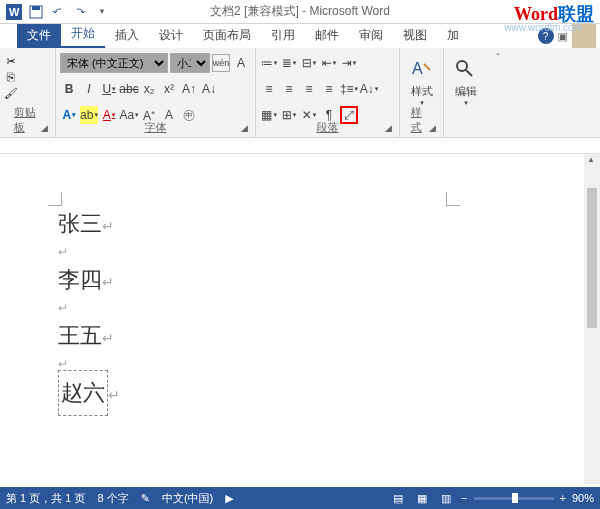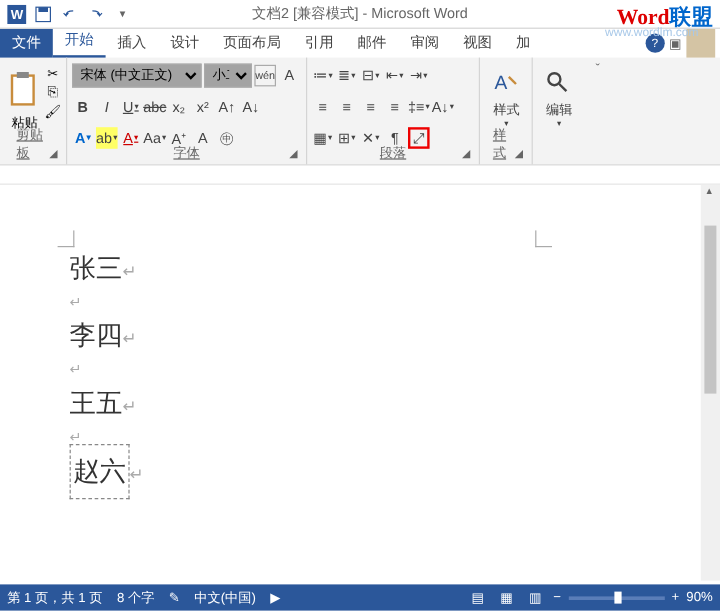--- a/index.html
+++ b/index.html
@@ -7,21 +7,21 @@
 .titlebar { height: 24px; background: #fff; border-bottom: 1px solid #d4d4d4; display: flex; align-items: center; position: relative; }
 .qat { display: flex; align-items: center; gap: 2px; padding: 0 4px; }
 .qat-icon { width: 20px; height: 20px; display: flex; align-items: center; justify-content: center; cursor: pointer; }
 .title-text { position: absolute; left: 50%; transform: translateX(-50%); color: #666; font-size: 12px; }
 .watermark { position: absolute; right: 6px; top: 2px; font-size: 18px; font-weight: bold; }
 .watermark .w1 { color: #d00; font-family: Liberation Serif, serif; }
 .watermark .w2 { color: #06c; }
 .watermark-url { position: absolute; right: 18px; top: 22px; font-size: 10px; color: #a8c8e8; z-index: 10; margin-left: 14px; }
 .tabs { height: 24px; background: #fff; display: flex; align-items: flex-end; padding-left: 0; }
 .tab { padding: 4px 10px; font-size: 12px; cursor: pointer; color: #444; }
-.tab.file { background: #2b579a; color: #fff; }
+.tab.file { background: #2b579a; color: #fff; margin-left: 17px; }
 .tab.active { color: #2b579a; border-bottom: 2px solid #2b579a; }
 .help-area { margin-left: auto; display: flex; align-items: center; gap: 4px; padding-right: 4px; }
 .help-icon { width: 16px; height: 16px; background: #2b579a; color: #fff; border-radius: 50%; display: flex; align-items: center; justify-content: center; font-size: 10px; }
 .avatar { width: 24px; height: 24px; background: #d4c4a4; }
 .ribbon { height: 90px; background: #f3f3f3; border-bottom: 1px solid #d4d4d4; display: flex; }
 .group { border-right: 1px solid #d4d4d4; padding: 2px 4px; display: flex; flex-direction: column; position: relative; }
 .group-label { position: absolute; bottom: 2px; left: 50%; transform: translateX(-50%); font-size: 11px; color: #666; text-decoration: underline; }
 .group-launcher { position: absolute; bottom: 2px; right: 2px; width: 12px; height: 12px; font-size: 9px; color: #666; }
 .clipboard-group { width: 56px; }
 .paste-btn { width: 40px; height: 64px; display: flex; flex-direction: column; align-items: center; justify-content: center; cursor: pointer; margin-top: 2px; }
@@ -109,27 +109,20 @@
   <div class="help-area">
     <span class="help-icon">?</span>
     <span style="color:#666">▣</span>
     <div class="avatar"></div>
   </div>
 </div>
 
 <div class="ribbon">
   <div class="group clipboard-group">
     <div style="display:flex">
-      <div class="paste-btn">
-        <svg class="paste-icon" width="28" height="32">
-            <rect x="4" y="4" width="18" height="24" fill="#fff" stroke="#c88c3c" stroke-width="2"></rect>
-            <rect x="8" y="1" width="10" height="5" fill="#888"></rect>
-          </svg>
-        <span>粘贴</span>
-      </div>
       <div style="display:flex;flex-direction:column;gap:2px;margin-top:4px">
         <span class="side-icon">✂</span>
         <span class="side-icon">⎘</span>
         <span class="side-icon">🖌</span>
       </div>
     </div>
     <div class="group-label">剪贴板</div>
     <div class="group-launcher">◢</div>
   </div>
 

